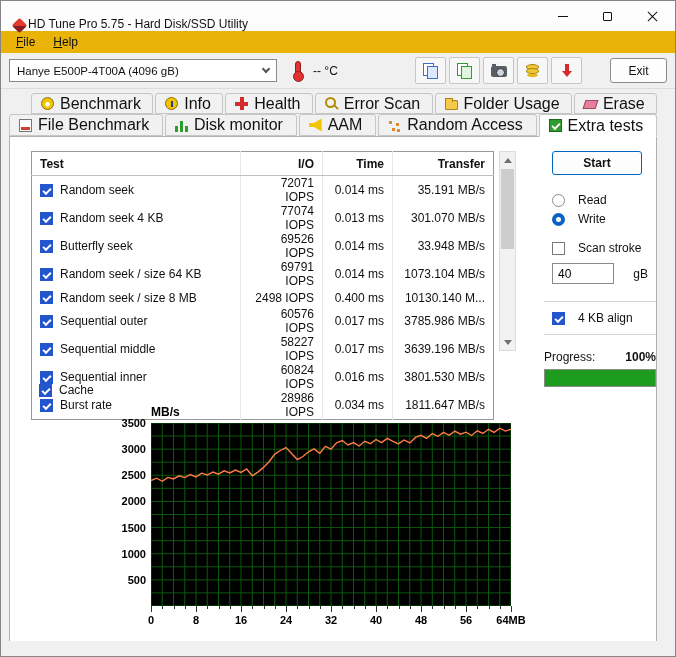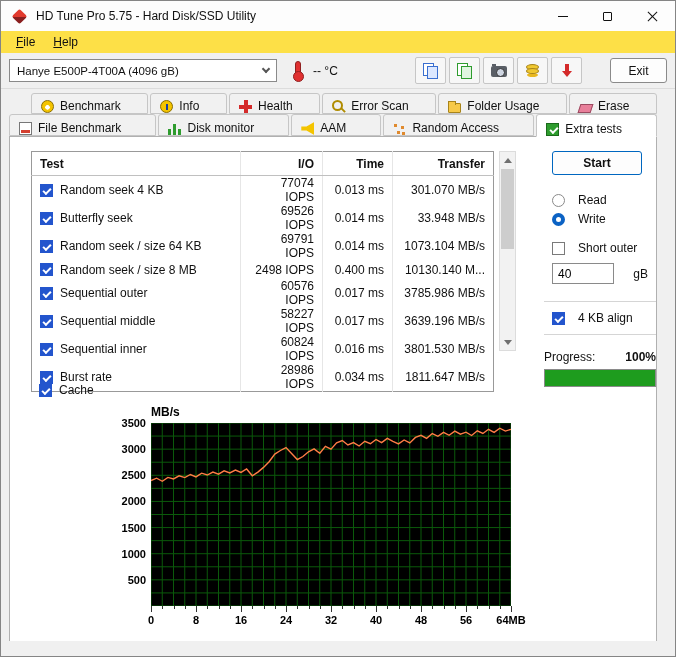--- a/index.html
+++ b/index.html
@@ -1,33 +1,33 @@
 <!DOCTYPE html>
 <html><head>
 <meta charset="utf-8">
 <style>
   * { margin:0; padding:0; box-sizing:border-box; }
   html,body { width:676px; height:657px; font-family:"Liberation Sans", sans-serif; background:#d6d6d6; }
   .window { position:relative; width:676px; height:657px; background:#f0f0f0; border:1px solid #858585; overflow:hidden; }
 
   
-  .titlebar { height:30px; background:#fdfdfd; display:flex; align-items:center; padding-left:10px; gap:8px; }
+  .titlebar { height:30px; background:#fdfdfd; display:flex; align-items:flex-end; padding-left:10px; gap:0; }
   .app-logo { width:11px; height:11px; background:linear-gradient(135deg,#e23a2e 0 50%,#8a1f1f 50% 100%); transform:rotate(45deg); border-radius:2px; margin:0 3px; flex:none; }
   .title-text { font-size:12px; color:#111; }
   .win-controls { position:absolute; right:0; top:0; display:flex; }
   .wbtn { width:45px; height:30px; display:flex; align-items:center; justify-content:center; }
   .glyph-min { width:10px; height:1px; background:#111; }
   .glyph-max { width:9px; height:9px; border:1px solid #111; border-radius:1px; }
   .glyph-close { position:relative; width:11px; height:11px; }
   .glyph-close::before,.glyph-close::after { content:""; position:absolute; top:5px; left:-1px; width:13px; height:1px; background:#111; }
   .glyph-close::before { transform:rotate(45deg); }
   .glyph-close::after { transform:rotate(-45deg); }
 
   
-  .menubar { height:22px; background:#fde047; display:flex; align-items:center; padding-left:6px; }
+  .menubar { height:22px; background:#eab308; display:flex; align-items:center; padding-left:6px; }
   .menu-item { display:inline-block; padding:2px 9px; font-size:12px; color:#111; }
   .menu-item::first-letter { text-decoration:underline; }
 
   
   .toolbar { height:36px; background:#f0f0f0; border-bottom:1px solid #dcdcdc; display:flex; align-items:center; padding:0 8px; }
   .combo { width:268px; height:23px; background:#fff; border:1px solid #8a8a8a; display:flex; align-items:center; padding:0 7px; font-size:11.5px; color:#111; }
   .combo-arrow { width:6px; height:6px; border-right:2px solid #555; border-bottom:2px solid #555; transform:rotate(45deg); margin-left:auto; margin-top:-3px; }
   .thermo { width:13px; height:22px; position:relative; margin-left:14px; flex:none; }
   .thermo::before { content:""; position:absolute; left:4px; top:1px; width:4px; height:14px; background:#e03030; border:1px solid #902020; border-radius:3px; }
   .thermo::after { content:""; position:absolute; left:2px; bottom:0; width:9px; height:9px; background:#e03030; border:1px solid #902020; border-radius:50%; }
@@ -48,21 +48,21 @@
   .ico-download { width:14px; height:14px; position:relative; }
   .ico-download::before { content:""; position:absolute; left:5px; top:0; width:4px; height:7px; background:#d42a2a; }
   .ico-download::after { content:""; position:absolute; left:2px; top:7px; border-left:5px solid transparent; border-right:5px solid transparent; border-top:6px solid #d42a2a; }
   .exit-btn { width:57px; height:25px; background:#fdfdfd; border:1px solid #8a8a8a; border-radius:3px; font-size:12px; color:#111; display:flex; align-items:center; justify-content:center; }
 
   
   .tabs-area { position:absolute; left:8px; top:92px; width:648px; }
   .tab-row { display:flex; }
   .tab-row.r1 { padding-left:22px; height:21px; }
   .tab-row.r2 { height:22px; }
-  .tab { flex:1 1 auto; display:flex; align-items:flex-end; justify-content:flex-start; gap:6px; padding:0 9px; background:#f1f1f1; border:1px solid #c6c6c6; border-radius:3px 3px 0 0; margin-right:2px; font-size:12px; color:#111; height:100%; white-space:nowrap; }
+  .tab { flex:1 1 auto; display:flex; align-items:center; justify-content:flex-start; gap:6px; padding:0 9px; background:#f1f1f1; border:1px solid #c6c6c6; border-radius:3px 3px 0 0; margin-right:2px; font-size:16px; color:#111; height:100%; white-space:nowrap; }
   .tab:last-child { margin-right:0; }
   .tab.active { background:#fff; border-bottom:1px solid #fff; height:23px; margin-bottom:-1px; position:relative; z-index:3; }
   .tabicon { width:13px; height:13px; display:inline-block; position:relative; flex:none; }
   .icon-benchmark { background:radial-gradient(circle at 50% 58%, #fff 0 2px, #f4c400 2.5px); border:1px solid #8a6d00; border-radius:50%; }
   .icon-info { background:#f4c400; border:1px solid #8a6d00; border-radius:50%; }
   .icon-info::after { content:""; position:absolute; left:4.5px; top:2.5px; width:2px; height:6px; background:#1a3fa0; }
   .icon-health::before { content:""; position:absolute; left:4.5px; top:0; width:4px; height:13px; background:#d42a2a; }
   .icon-health::after { content:""; position:absolute; left:0; top:4.5px; width:13px; height:4px; background:#d42a2a; }
   .icon-error-scan::before { content:""; position:absolute; left:0; top:0; width:7px; height:7px; border:2px solid #b08c00; border-radius:50%; }
   .icon-error-scan::after { content:""; position:absolute; left:8px; top:9px; width:6px; height:2px; background:#b08c00; transform:rotate(45deg); }
@@ -253,20 +253,31 @@
           <th class="num">I/O</th>
           <th class="num">Time</th>
           <th class="num">Transfer</th>
         </tr>
       </thead>
       <tbody id="results-tbody">
           <tr>
             <td>
               <div class="testwrap">
                 <span class="cb checked"></span>
+                <span>Random seek</span>
+              </div>
+            </td>
+            <td class="num">72071 IOPS</td>
+            <td class="num">0.014 ms</td>
+            <td class="num">35.191 MB/s</td>
+          </tr>
+          <tr>
+            <td>
+              <div class="testwrap">
+                <span class="cb checked"></span>
                 <span>Random seek 4 KB</span>
               </div>
             </td>
             <td class="num">77074 IOPS</td>
             <td class="num">0.013 ms</td>
             <td class="num">301.070 MB/s</td>
           </tr>
           <tr>
             <td>
               <div class="testwrap">
@@ -364,21 +375,21 @@
         <span class="radio"></span>
         <span>Read</span>
       </div>
       <div class="ctl-row" style="top:75px">
         <span class="radio selected"></span>
         <span>Write</span>
       </div>
 
       <div class="ctl-row" style="top:104px">
         <span class="cb"></span>
-        <span>Short outer</span>
+        <span>Scan stroke</span>
       </div>
 
       <div class="ctl-row" style="top:126px; width:96px;">
         <input class="ss-input" value="40" style="">
         <span class="unit">gB</span>
       </div>
 
       <div class="sep" style="top:164px"></div>
 
       <div class="ctl-row" style="top:174px">

